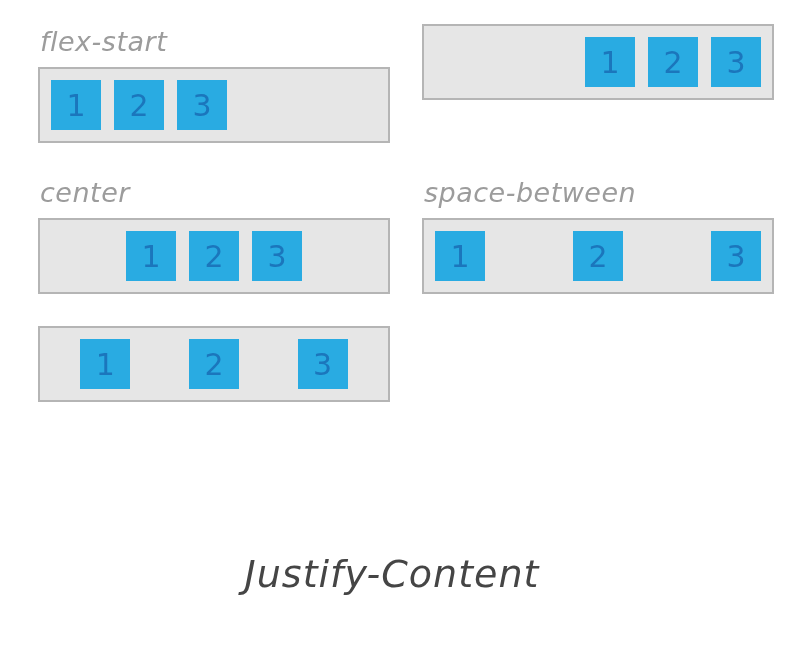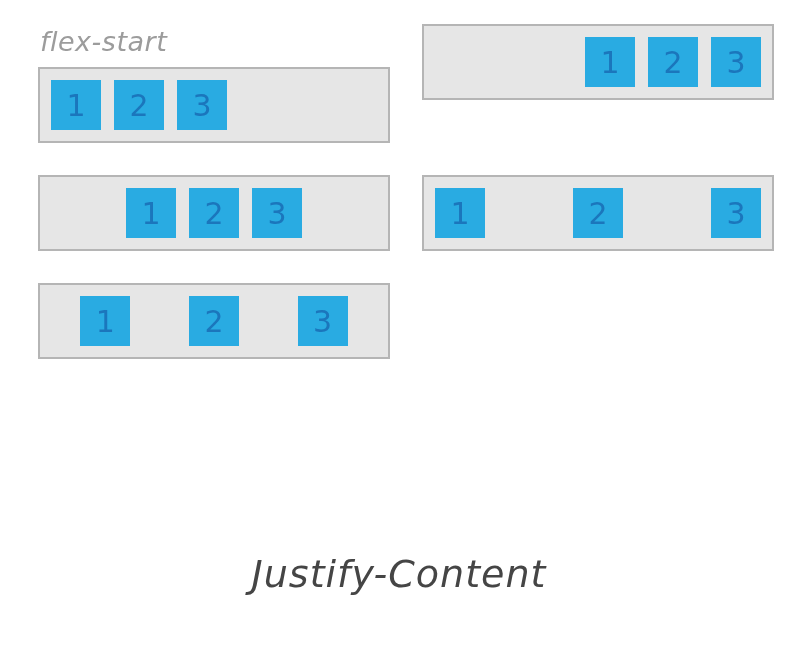--- a/index.html
+++ b/index.html
@@ -67,21 +67,20 @@
   .diagram-title {
     position: absolute;
     top: 552px;
     left: 0;
     width: 784px;
     text-align: center;
     font-size: 38px;
     font-style: italic;
     letter-spacing: 1px;
     color: var(--title, #454545);
-    padding-left: 7px;
   }
 </style>
 </head>
 <body>
 
 <div class="canvas">
 
   <div class="grid">
 
     <div class="section">
@@ -95,28 +94,30 @@
 
     <div class="section">
       <div class="flex-container jc-flex-end">
         <div class="box">1</div>
         <div class="box">2</div>
         <div class="box">3</div>
       </div>
     </div>
 
     <div class="section">
+      <div class="section-label">center</div>
       <div class="flex-container jc-center">
         <div class="box">1</div>
         <div class="box">2</div>
         <div class="box">3</div>
       </div>
     </div>
 
     <div class="section">
+      <div class="section-label">space-between</div>
       <div class="flex-container jc-space-between">
         <div class="box">1</div>
         <div class="box">2</div>
         <div class="box">3</div>
       </div>
     </div>
 
     <div class="section">
       <div class="flex-container jc-space-around">
         <div class="box">1</div>

